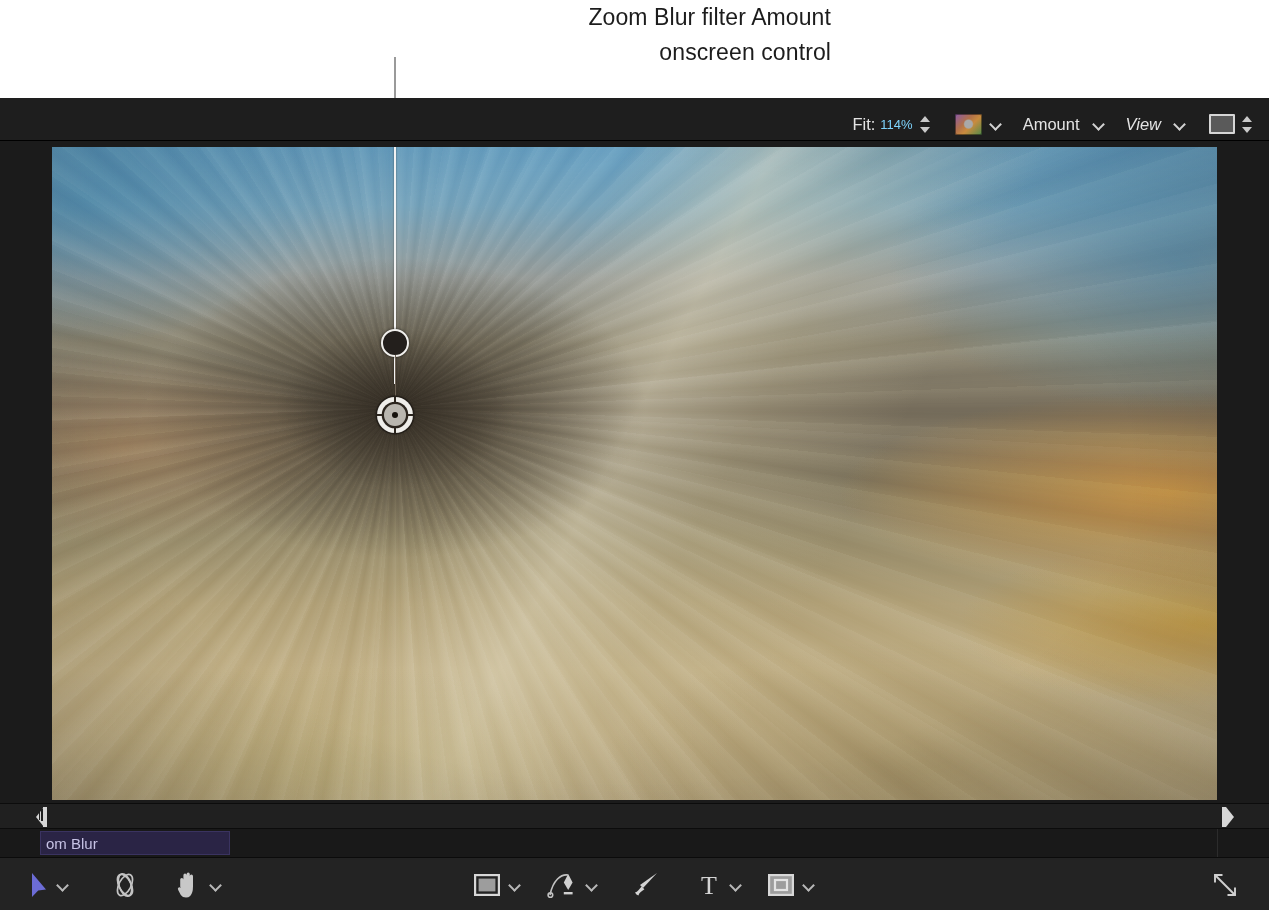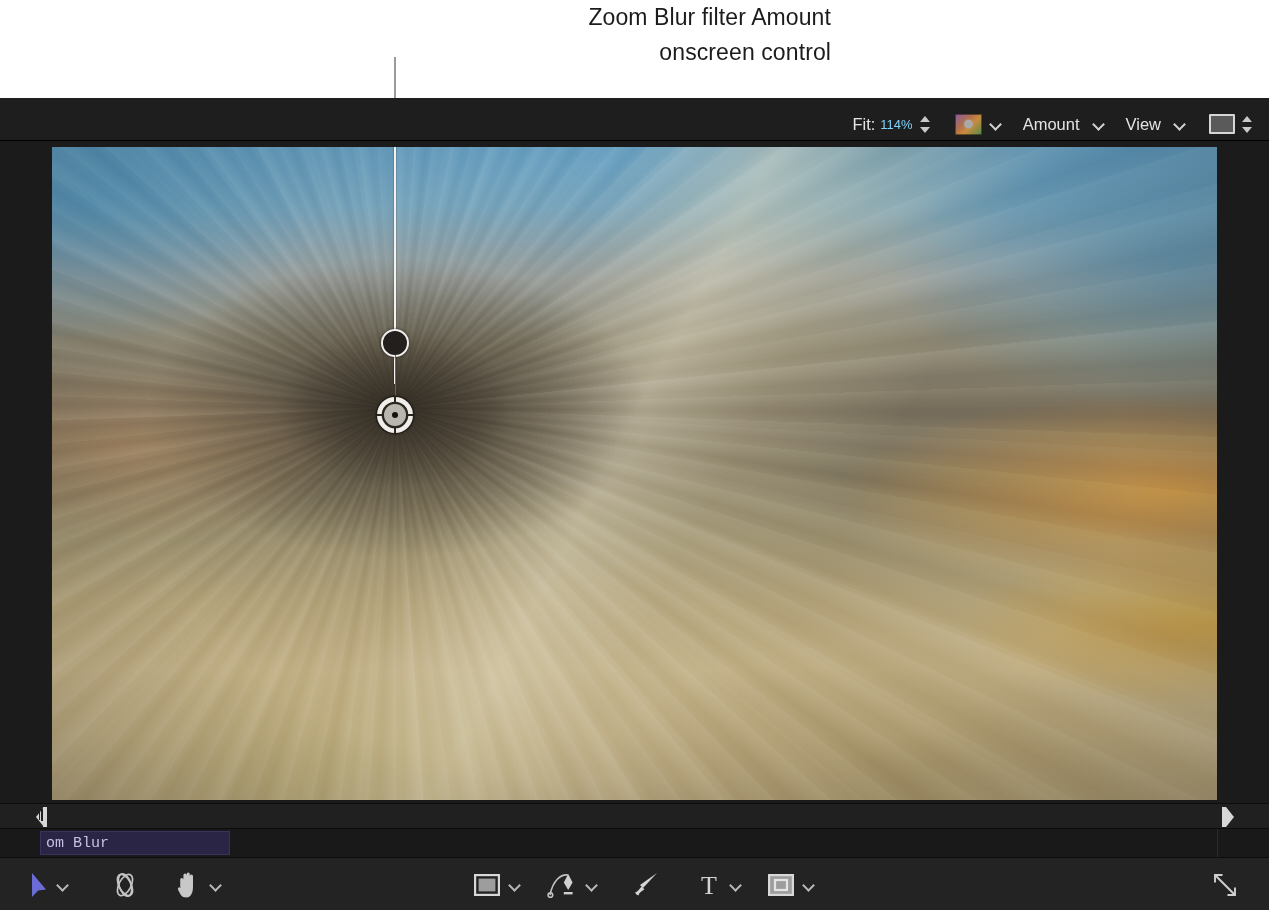--- a/index.html
+++ b/index.html
@@ -128,21 +128,21 @@
     width: 27px;
     height: 21px;
     border-radius: 2px;
     background:
       radial-gradient(circle at 50% 48%, #a9a9a9 0%, #a9a9a9 22%, rgba(169,169,169,0) 30%),
       linear-gradient(135deg, #8a5ba8 0%, #b2714a 38%, #c98b3e 58%, #4f8a4a 100%);
     box-shadow: inset 0 0 0 1px rgba(0,0,0,0.45);
   }
   #color-group { margin-right: 20px; }
   #render-group { margin-right: 20px; }
-  #view-group { margin-right: 22px; }
+  #view-group { margin-right: 22px; font-style: italic; }
   #display-swatch {
     width: 26px;
     height: 20px;
     background: #5a5a5a;
     border: 2px solid #d6d6d6;
     border-radius: 1px;
     box-sizing: border-box;
   }
 
   
@@ -426,21 +426,20 @@
     box-sizing: border-box;
     display: flex;
     align-items: center;
     padding-left: 5px;
     overflow: hidden;
   }
   #clip-label {
     font-size: 15px;
     color: #c6c2e4;
     white-space: nowrap;
-    font-family: Liberation Mono, monospace;
   }
 
   
   #bottom-toolbar {
     position: absolute;
     left: 0;
     top: 759px;
     width: 1269px;
     height: 53px;
     background: #232323;

